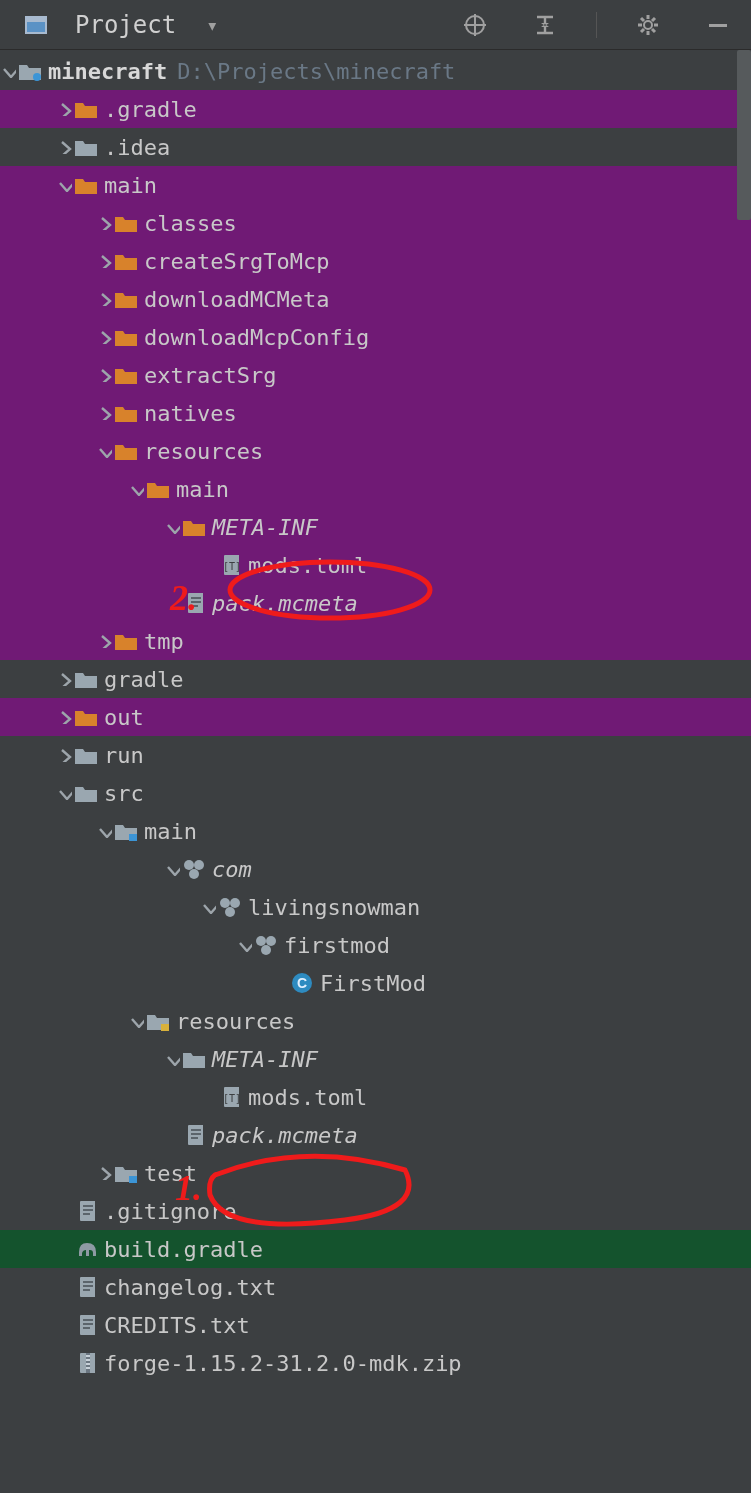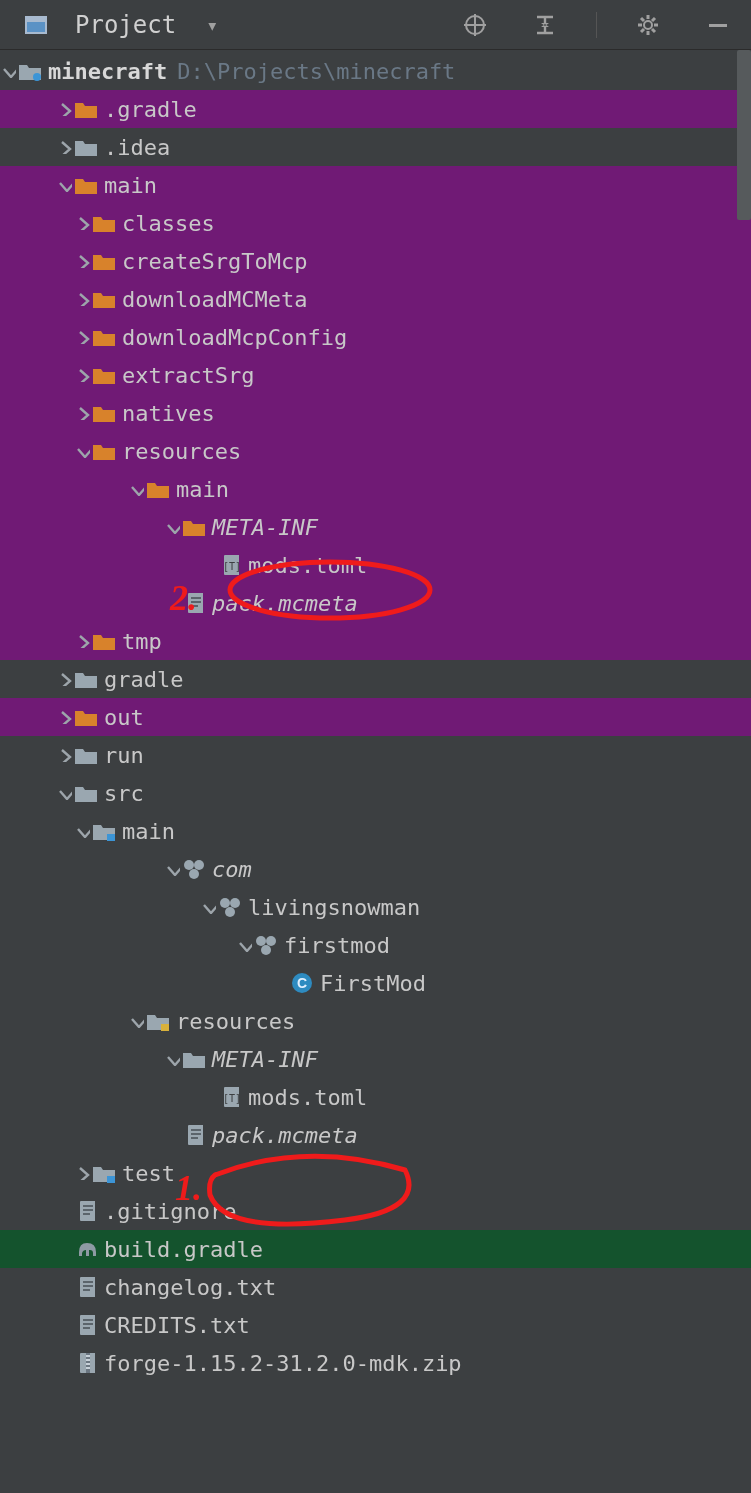--- a/index.html
+++ b/index.html
@@ -55,21 +55,21 @@
   }
   .chev svg { width:14px; height:14px; }
   .icon { width:24px; height:20px; margin-right:6px; flex:0 0 24px; display:flex; align-items:center; justify-content:center;}
   .label { color:#c8c8c8; }
   .label.bold { font-weight:bold; color:#d8d8d8;}
   .hint { color:#6a7886; margin-left:10px;}
 
   
   .d0 { }
   .d1 { padding-left: 56px;}
-  .d2 { padding-left: 74px; text-align: center;}
+  .d2 { padding-left: 96px; text-align: center;}
   .d3 { padding-left: 128px;}
   .d4 { padding-left: 164px; font-style: italic;}
   .d5 { padding-left: 200px;}
   .d6 { padding-left: 236px;}
   .noarrow-extra { margin-left:18px; } 
 
   
   .folder-orange { fill:#d8822b; }
   .folder-grey   { fill:#9aa7b0; }
   .folder-blue   { fill:#3c95d6; }

